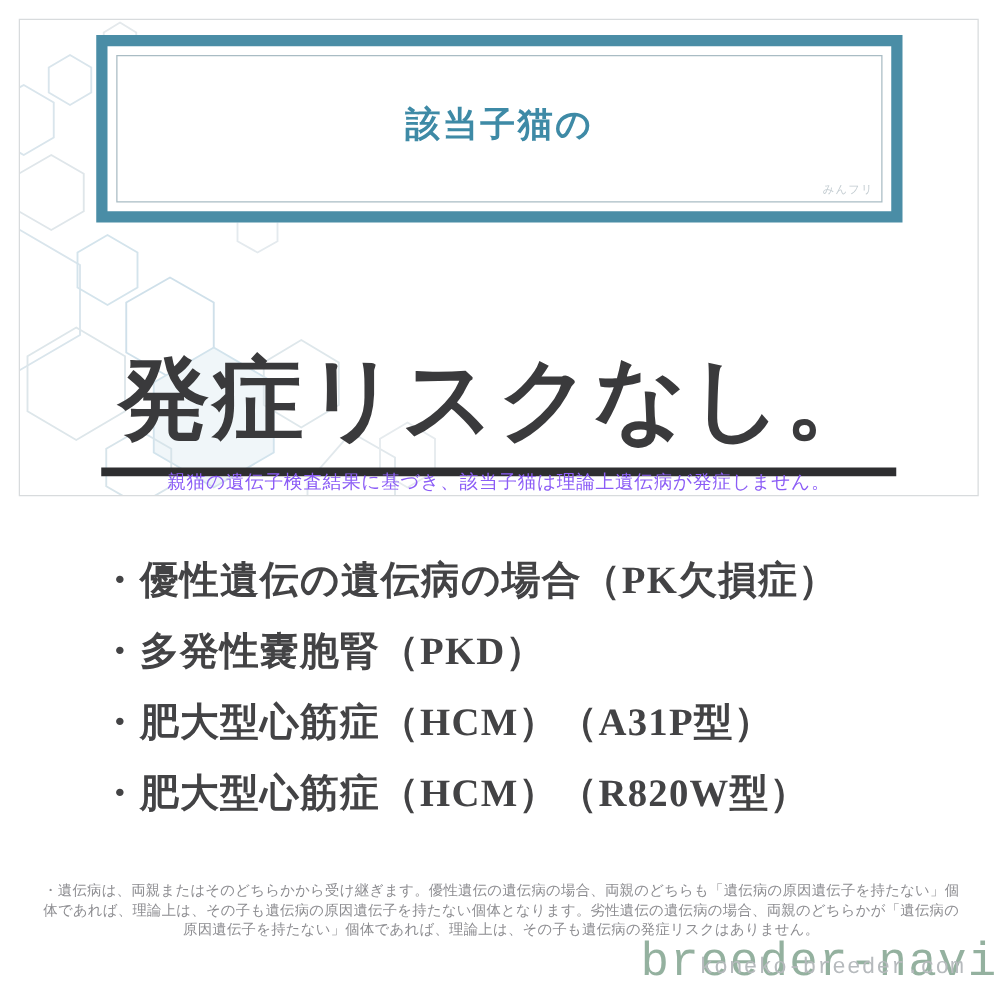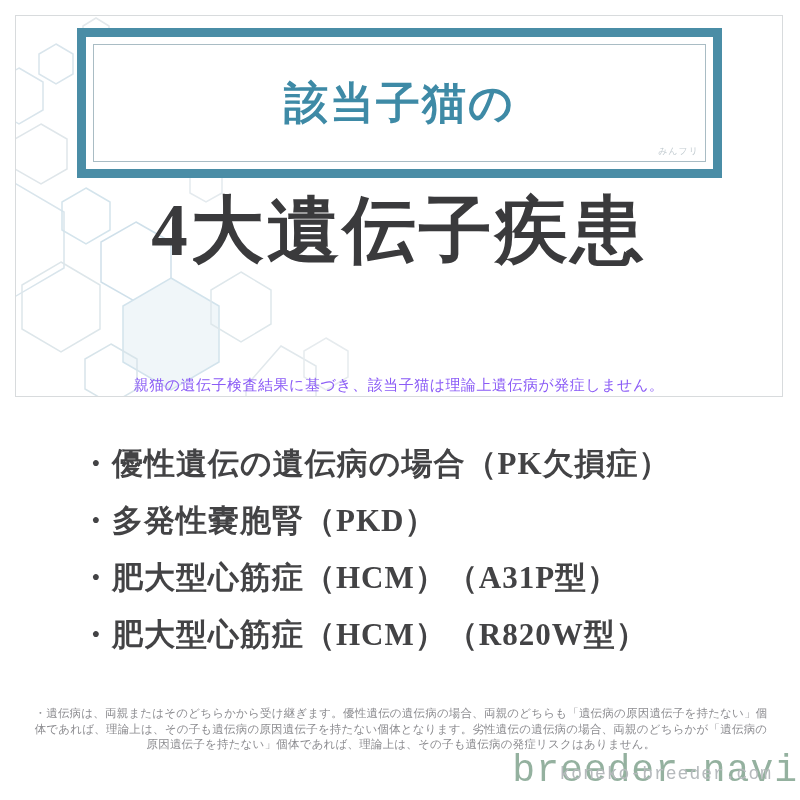--- a/index.html
+++ b/index.html
@@ -19,22 +19,22 @@
     position:absolute;left:61px;top:12px;width:645px;height:150px;
     border:9px solid #4a8da6;background:#ffffff;box-sizing:border-box;
     padding:7px;
   }
   .title-inner{
     width:100%;height:100%;border:1px solid #a9bcc4;box-sizing:border-box;
     display:flex;flex-direction:column;align-items:center;justify-content:center;
     position:relative;line-height:1.32;
   }
   .title-line{
-    font-family:Liberation Sans, sans-serif;
-    font-size:44px;font-weight:700;color:#3e8aa6;letter-spacing:2px;
+    font-family:Liberation Mono, monospace;
+    font-size:28px;font-weight:700;color:#3e8aa6;letter-spacing:2px;
     white-space:nowrap;
   }
   .stock-wm{
     position:absolute;right:6px;bottom:3px;font-size:9px;color:#c3ccd1;
     letter-spacing:1px;
     text-align:right;
   }
   
   .headline1,.headline2{
     position:absolute;left:0;width:100%;text-align:center;
@@ -106,21 +106,23 @@
       </g>
     </svg>
 
     <div class="title-box">
       <div class="title-inner">
         <div class="title-line">該当子猫の</div>
         <span class="stock-wm">みんフリ</span>
       </div>
     </div>
 
-    <div class="headline1">4大遺伝子疾患</div>
+    <div class="headline2">
+      <span class="uline">発症リスクなし。</span>
+    </div>
 
     <div class="caption">親猫の遺伝子検査結果に基づき、該当子猫は理論上遺伝病が発症しません。</div>
   </div>
 
   <ul class="disease-list">
     <li>・優性遺伝の遺伝病の場合（PK欠損症）</li>
     <li>・多発性嚢胞腎（PKD）</li>
     <li>・肥大型心筋症（HCM）（A31P型）</li>
     <li>・肥大型心筋症（HCM）（R820W型）</li>
   </ul>

